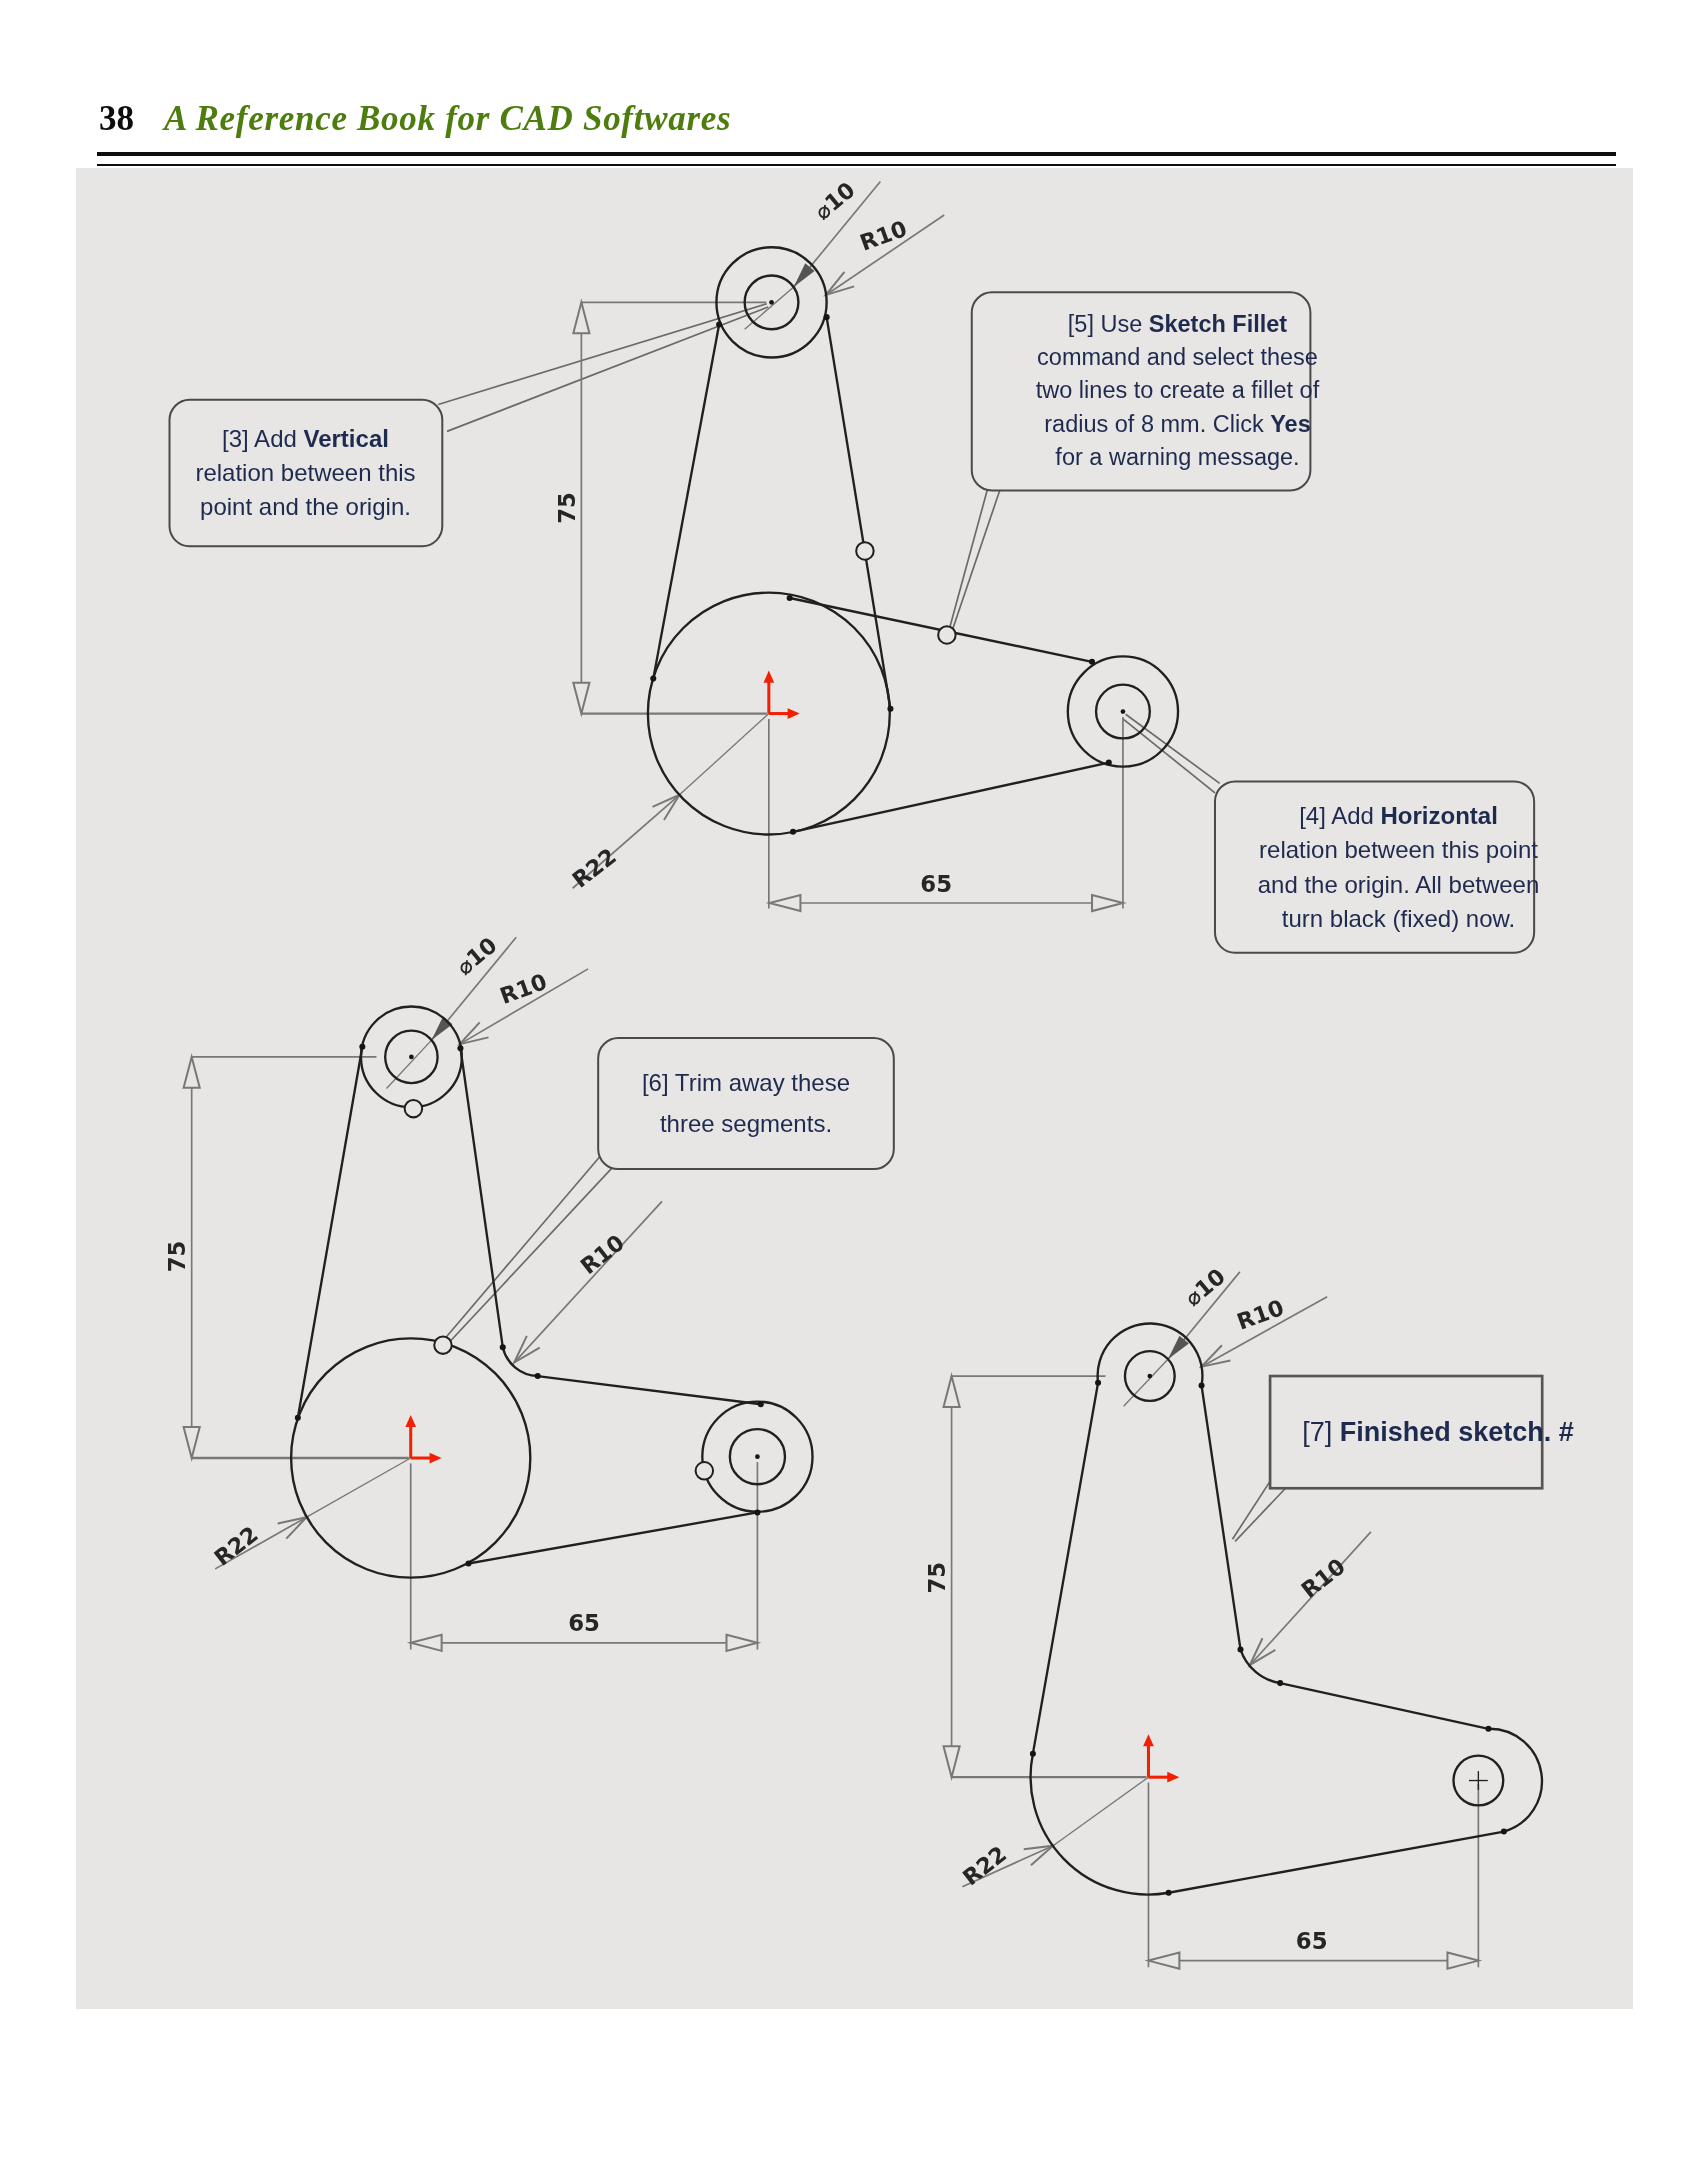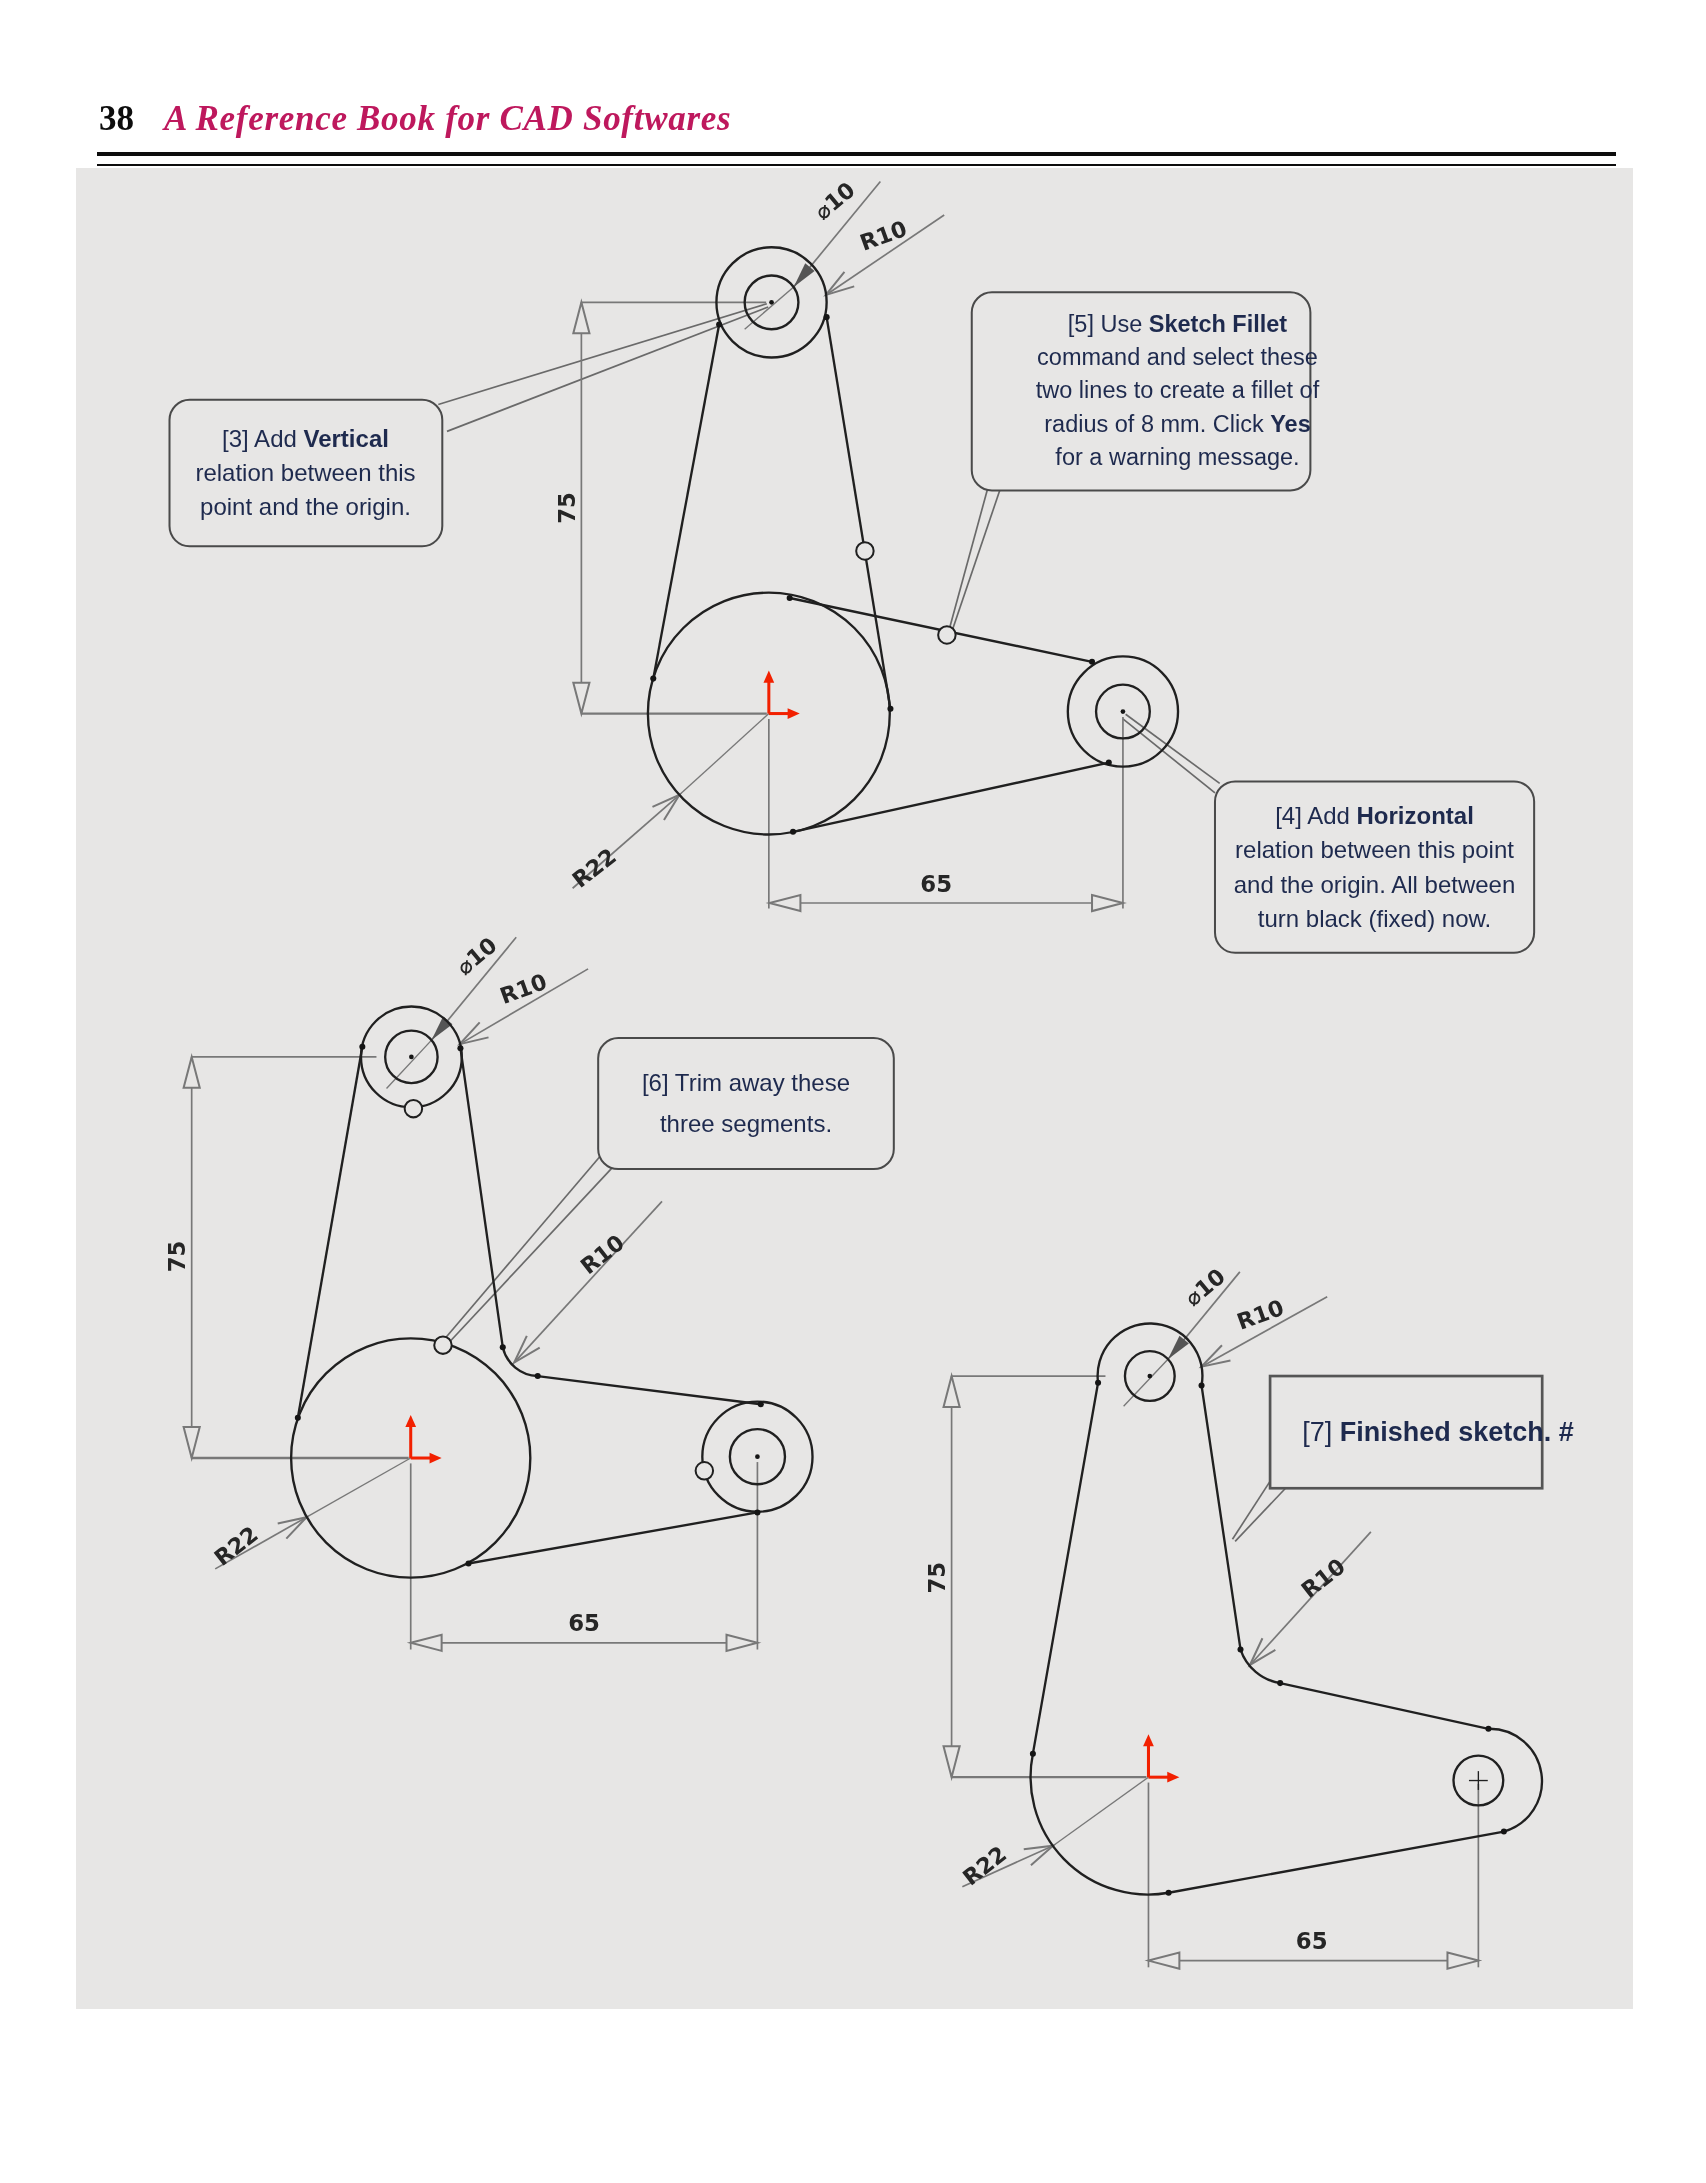--- a/index.html
+++ b/index.html
@@ -6,41 +6,41 @@
   body{
     width:1707px;height:2183px;position:relative;background:#ffffff;
     font-family:"Liberation Sans",sans-serif;overflow:hidden;
   }
   .hdr-num{
     position:absolute;left:99px;top:99px;
     font-family:"Liberation Serif",serif;font-weight:700;font-size:35px;color:#0d0d0d;text-align:center;
   }
   .hdr-title{
     position:absolute;left:164px;top:99px;
-    font-family:"Liberation Serif",serif;font-weight:700;font-style:italic;font-size:35px;color:#be185d;
+    font-family:"Liberation Serif",serif;font-weight:700;font-style:italic;font-size:35px;color:#4d7c0f;
     white-space:nowrap;letter-spacing:0.7px;
   }
   .hdr-rule{
     position:absolute;left:97px;top:152px;width:1519px;height:8px;
     border-top:4.7px solid #0d0d0d;border-bottom:2px solid #0d0d0d;
   }
   .panel{
     position:absolute;left:76px;top:168px;width:1557px;height:1841px;background:#e7e6e5;
   }
   svg.art{position:absolute;left:0;top:0;z-index:1;}
   .callout{
     position:absolute;z-index:2;display:flex;flex-direction:column;
     align-items:center;justify-content:center;text-align:center;
     color:#1e2a4e;font-size:24px;line-height:1.42;font-weight:400;
   }
   .callout .cl{white-space:nowrap;}
   .callout b{font-weight:700;}
   #c3{left:169px;top:400px;width:273px;height:146px;border-radius:8px;}
   #c5{left:972px;top:292px;width:339px;height:198px;font-size:23.5px;padding-left:36px;}
-  #c4{left:1215px;top:782px;width:319px;height:171px;}
+  #c4{left:1215px;top:782px;width:319px;height:171px;padding-left:24px;}
   #c6{left:598px;top:1038px;width:296px;height:131px;gap:7px;}
   #c7{left:1302px;top:1376px;width:272px;height:112px;font-size:27px;}
 </style>
 </head>
 <body>
 
 <span class="hdr-num">38</span>
 <span class="hdr-title">A Reference Book for CAD Softwares</span>
 <div class="hdr-rule"></div>
 

